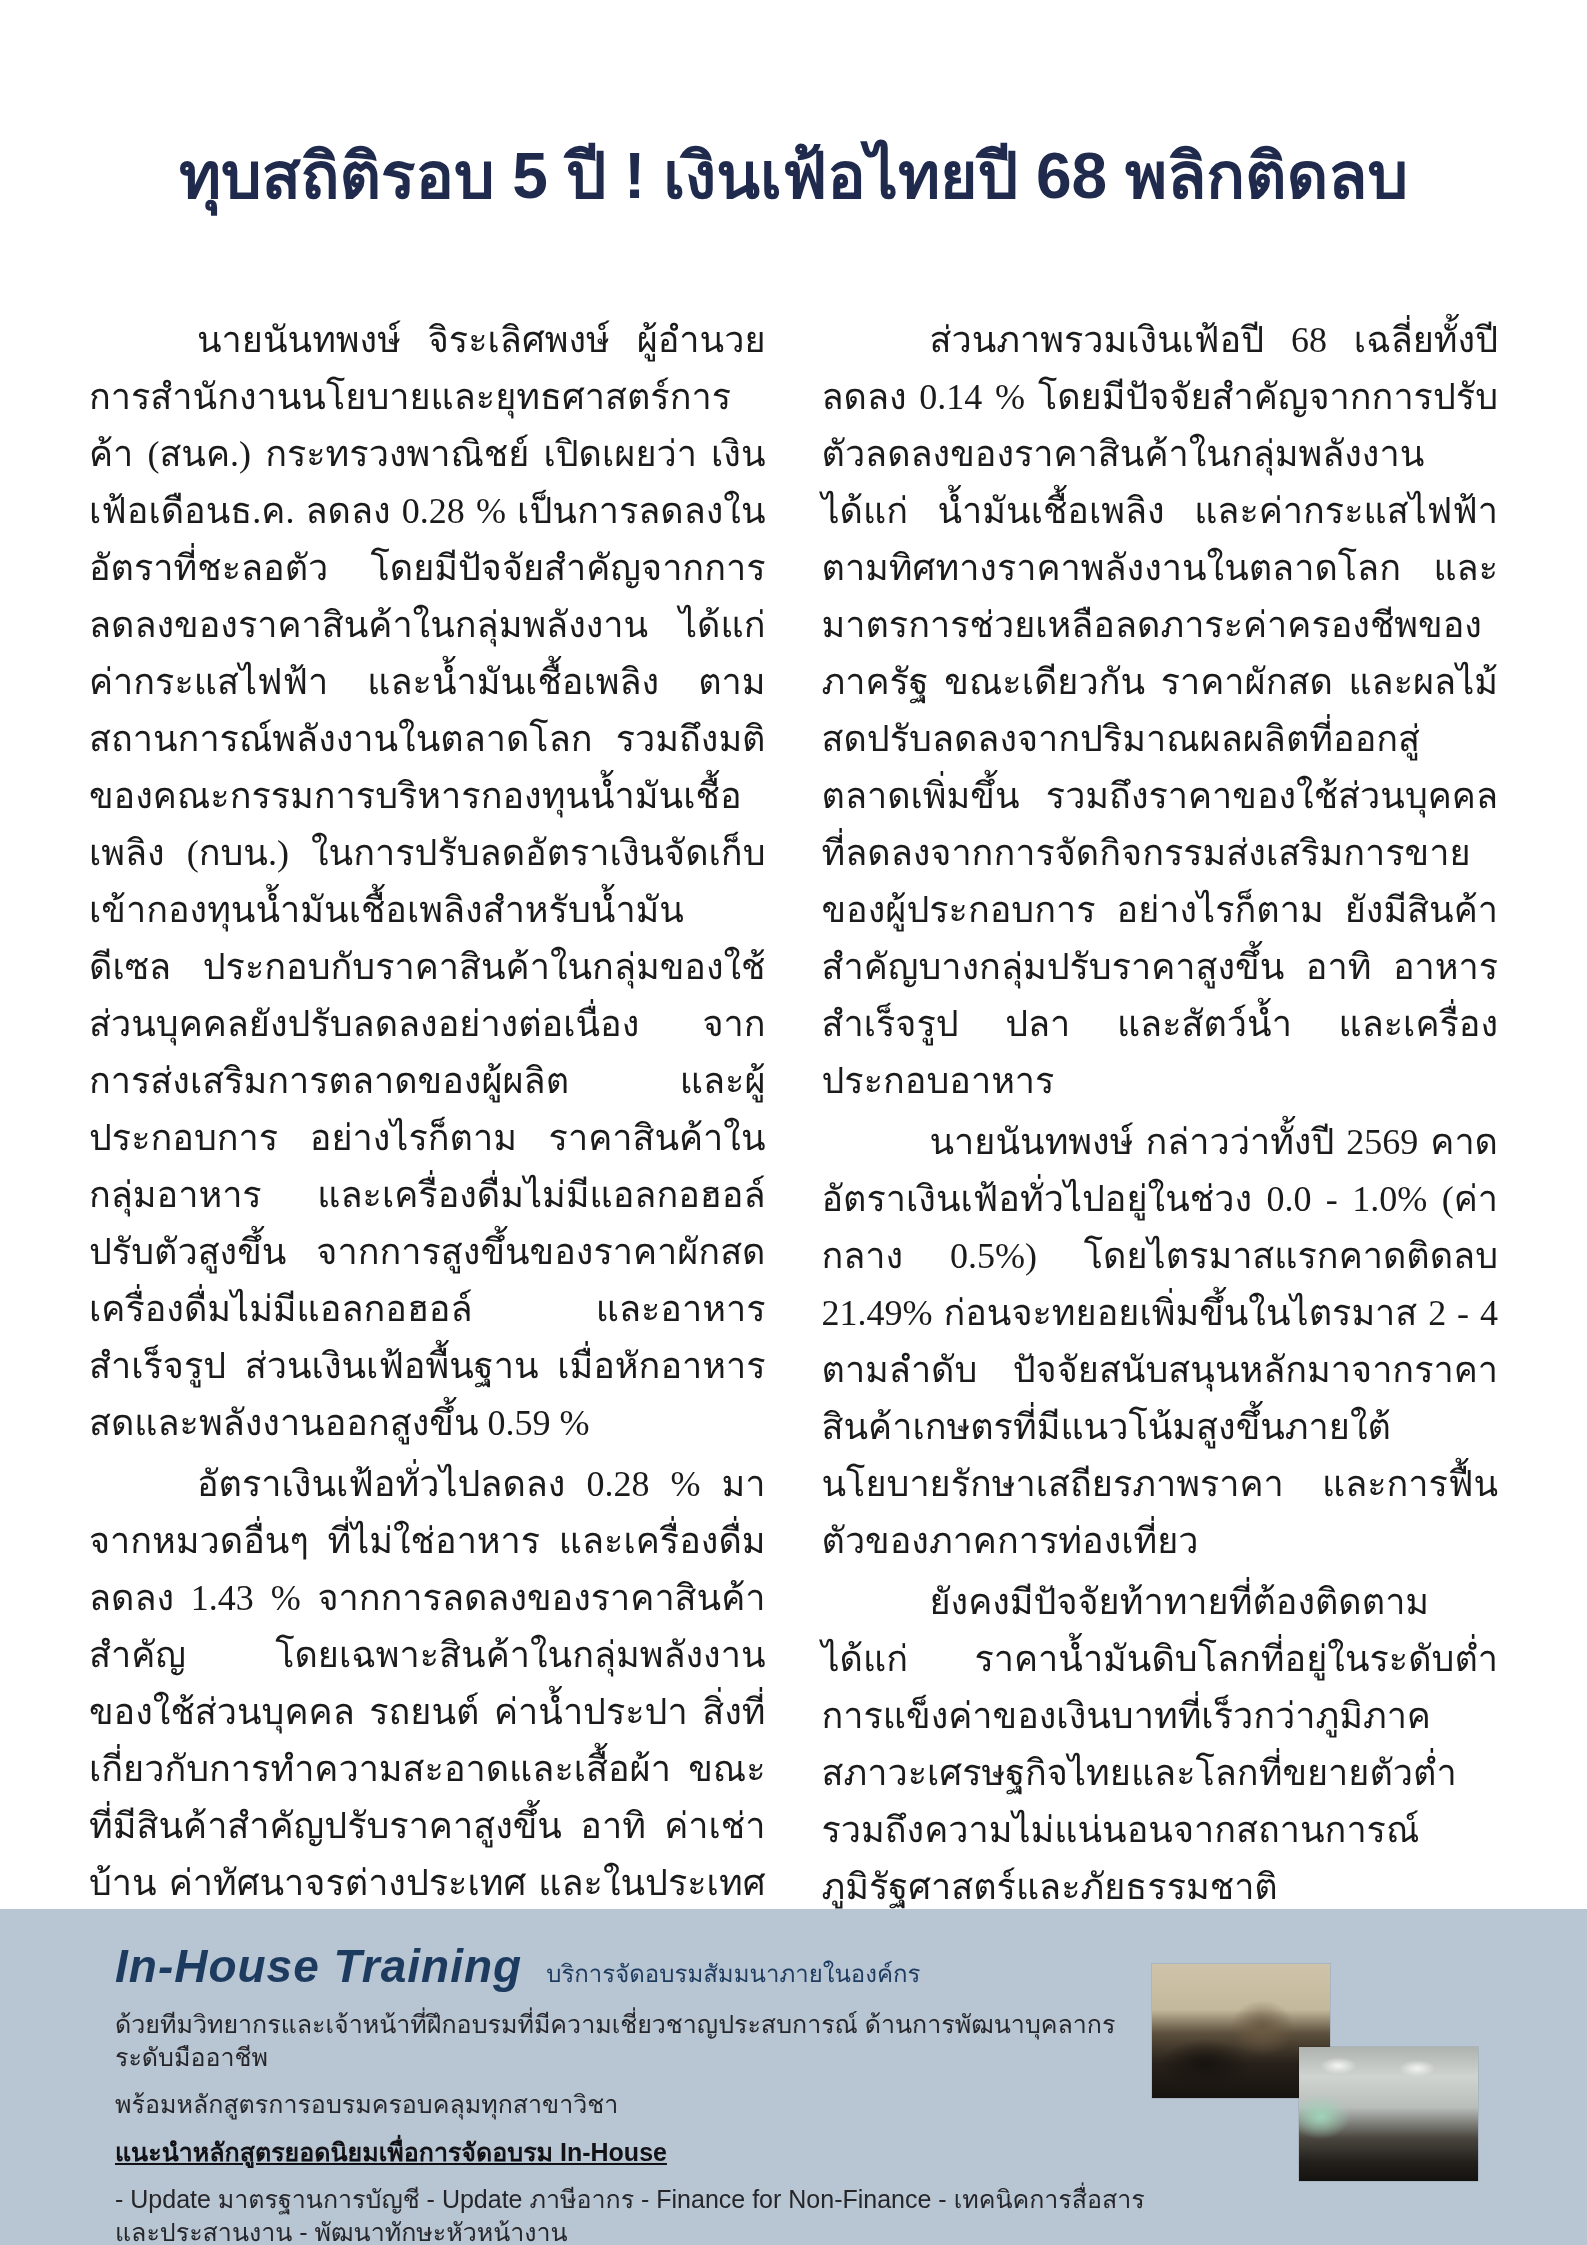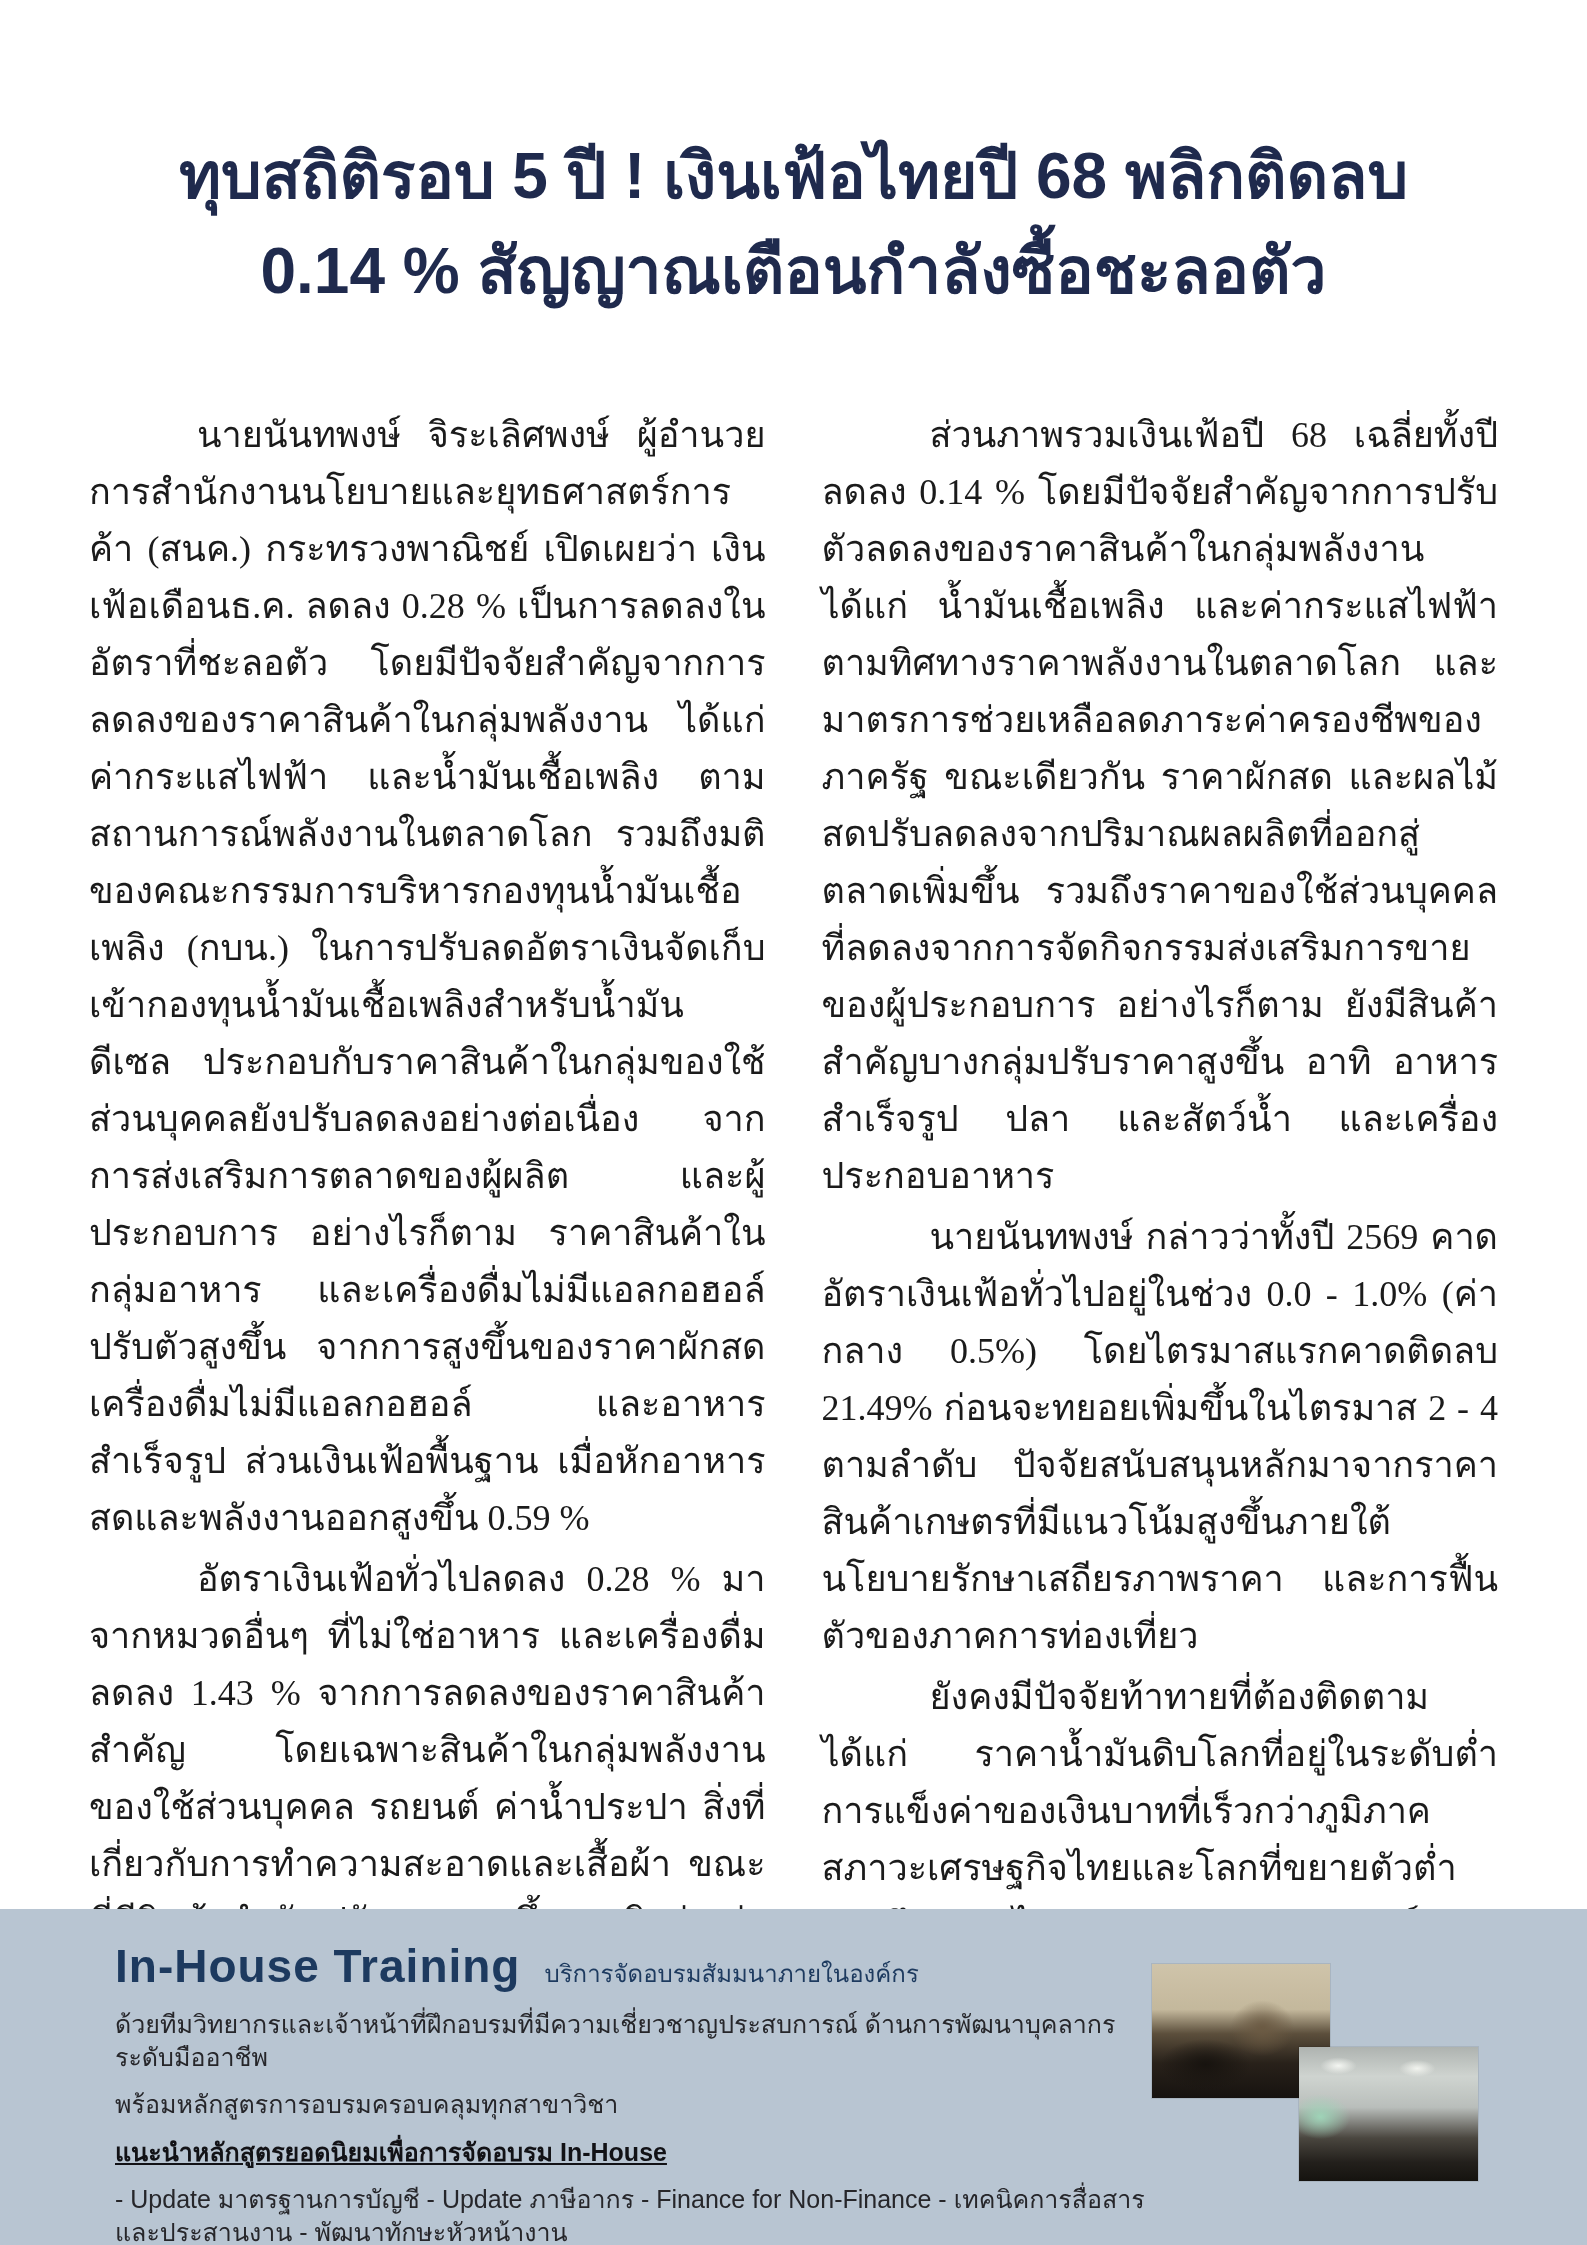--- a/index.html
+++ b/index.html
@@ -26,21 +26,21 @@
   .col p { margin:4px; text-indent:108px; }
   
   .footer {
     position:absolute; left:0; bottom:0; width:100%; height:336px;
     background:#b8c5d2; box-sizing:border-box;
     font-family:"Liberation Sans", sans-serif;
   }
   .footer-inner { padding:30px 0 0 115px; width:1040px; }
   .f-title-row { display:flex; align-items:baseline; gap:24px; color:#1d3a5f; }
   .f-title-en {
-    font-weight:bold; font-size:46px; letter-spacing:1px;text-align:center;
+    font-style:italic; font-weight:bold; font-size:46px; letter-spacing:1px;text-align:center;
   }
   .f-title-th { font-weight:normal; font-size:24px; }
   .f-line { font-size:25px; color:#26262a; margin-top:15px; line-height:1.3; }
   .f-bold { font-weight:bold; color:#121216;text-decoration:underline; }
   
   .photo {
     position:absolute; box-shadow:0 0 0 1px rgba(0,0,0,0.08);
   }
   .photo-1 {
     left:1152px; top:1964px; width:178px; height:134px; z-index:1;
@@ -58,21 +58,20 @@
       linear-gradient(180deg, #aeb3b0 0%, #cfd4d0 22%, #b9bebb 45%, #4a463f 68%, #23201c 86%, #15130f 100%);
   }
 </style>
 </head>
 <body>
 
 <div class="page">
 
   <h1 class="headline">
     <span>ทุบสถิติรอบ 5 ปี ! เงินเฟ้อไทยปี 68 พลิกติดลบ</span>
-    <span>0.14 % สัญญาณเตือนกำลังซื้อชะลอตัว</span>
   </h1>
 
   <div class="article">
     <div class="col">
       <p>นายนันทพงษ์ จิระเลิศพงษ์ ผู้อำนวยการสำนักงานนโยบายและยุทธศาสตร์การค้า (สนค.) กระทรวงพาณิชย์ เปิดเผยว่า เงินเฟ้อเดือนธ.ค. ลดลง 0.28 %  เป็นการลดลงในอัตราที่ชะลอตัว โดยมีปัจจัยสำคัญจากการลดลงของราคาสินค้าในกลุ่มพลังงาน ได้แก่ ค่ากระแสไฟฟ้า และน้ำมันเชื้อเพลิง ตามสถานการณ์พลังงานในตลาดโลก รวมถึงมติของคณะกรรมการบริหารกองทุนน้ำมันเชื้อเพลิง (กบน.) ในการปรับลดอัตราเงินจัดเก็บเข้ากองทุนน้ำมันเชื้อเพลิงสำหรับน้ำมันดีเซล ประกอบกับราคาสินค้าในกลุ่มของใช้ส่วนบุคคลยังปรับลดลงอย่างต่อเนื่อง จากการส่งเสริมการตลาดของผู้ผลิต และผู้ประกอบการ อย่างไรก็ตาม ราคาสินค้าในกลุ่มอาหาร และเครื่องดื่มไม่มีแอลกอฮอล์ปรับตัวสูงขึ้น จากการสูงขึ้นของราคาผักสด เครื่องดื่มไม่มีแอลกอฮอล์ และอาหารสำเร็จรูป ส่วนเงินเฟ้อพื้นฐาน เมื่อหักอาหารสดและพลังงานออกสูงขึ้น 0.59 %</p>
       <p>อัตราเงินเฟ้อทั่วไปลดลง 0.28 %  มาจากหมวดอื่นๆ ที่ไม่ใช่อาหาร และเครื่องดื่ม ลดลง 1.43 % จากการลดลงของราคาสินค้าสำคัญ โดยเฉพาะสินค้าในกลุ่มพลังงาน ของใช้ส่วนบุคคล รถยนต์ ค่าน้ำประปา สิ่งที่เกี่ยวกับการทำความสะอาดและเสื้อผ้า ขณะที่มีสินค้าสำคัญปรับราคาสูงขึ้น อาทิ ค่าเช่าบ้าน ค่าทัศนาจรต่างประเทศ และในประเทศ ค่าโดยสารรถไฟลอยฟ้า ค่าแต่งผมบุรุษและสตรี ค่าบริการขนขยะ อาหารสัตว์เลี้ยง</p>
       <p>หมวดอาหารและเครื่องดื่มไม่มีแอลกอฮอล์ สูงขึ้น 1.53 % จากการสูงขึ้นของราคาสินค้าสำคัญ อาทิ ผักสด อาหารสำเร็จรูป เครื่องดื่มไม่มีแอลกอฮอล์ ปลา และสัตว์น้ำ และผลิตภัณฑ์น้ำตาล อย่างไรก็ตาม มีสินค้าหลายรายการราคาลดลง อาทิ ผลไม้สด ข้าวสารเหนียว ข้าวสารเจ้า ไข่ไก่ น้ำมันพืช และซอสหอยนางรม</p>
     </div>
     <div class="col">
       <p>ส่วนภาพรวมเงินเฟ้อปี 68 เฉลี่ยทั้งปี ลดลง 0.14 %  โดยมีปัจจัยสำคัญจากการปรับตัวลดลงของราคาสินค้าในกลุ่มพลังงาน ได้แก่ น้ำมันเชื้อเพลิง และค่ากระแสไฟฟ้า ตามทิศทางราคาพลังงานในตลาดโลก และมาตรการช่วยเหลือลดภาระค่าครองชีพของภาครัฐ ขณะเดียวกัน ราคาผักสด และผลไม้สดปรับลดลงจากปริมาณผลผลิตที่ออกสู่ตลาดเพิ่มขึ้น รวมถึงราคาของใช้ส่วนบุคคลที่ลดลงจากการจัดกิจกรรมส่งเสริมการขายของผู้ประกอบการ อย่างไรก็ตาม ยังมีสินค้าสำคัญบางกลุ่มปรับราคาสูงขึ้น อาทิ อาหารสำเร็จรูป ปลา และสัตว์น้ำ และเครื่องประกอบอาหาร</p>

